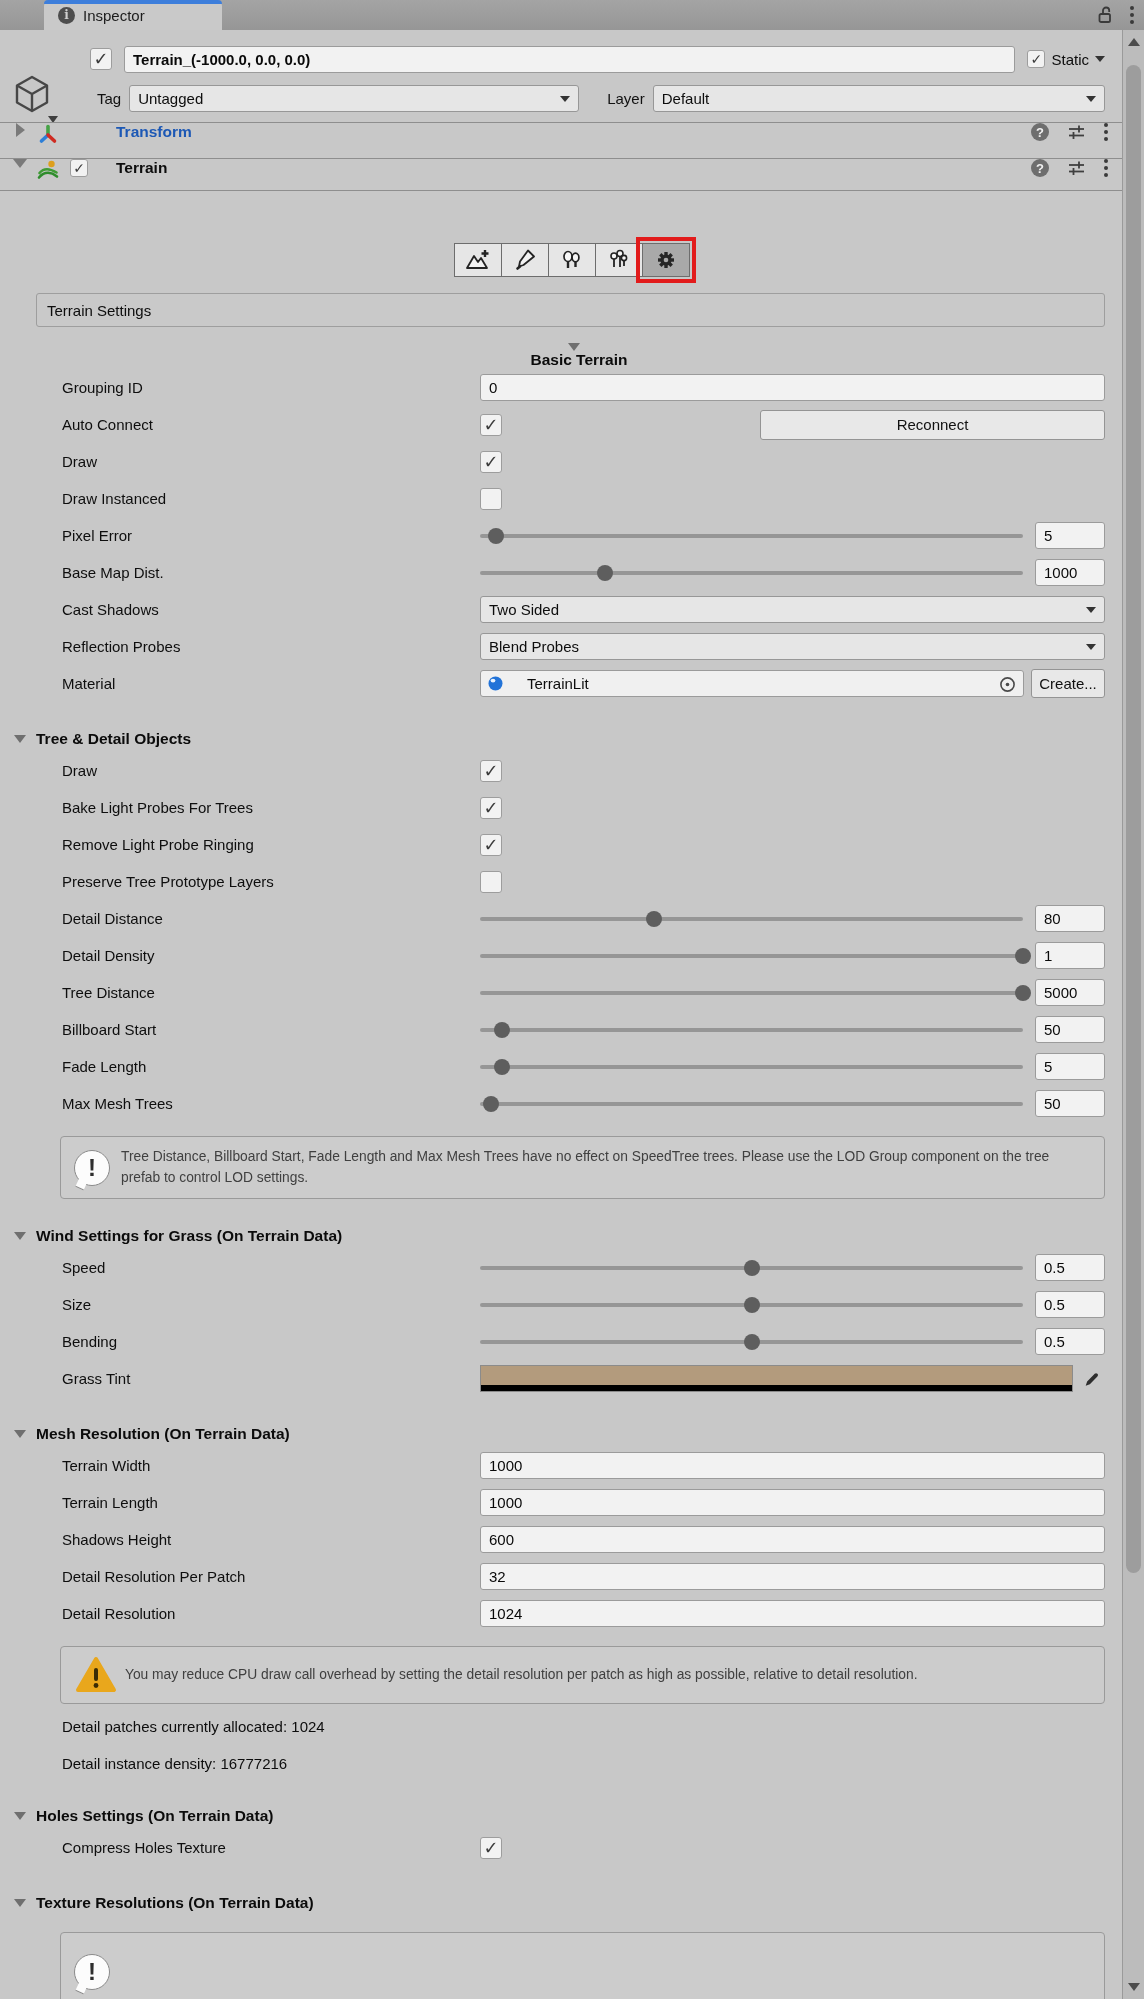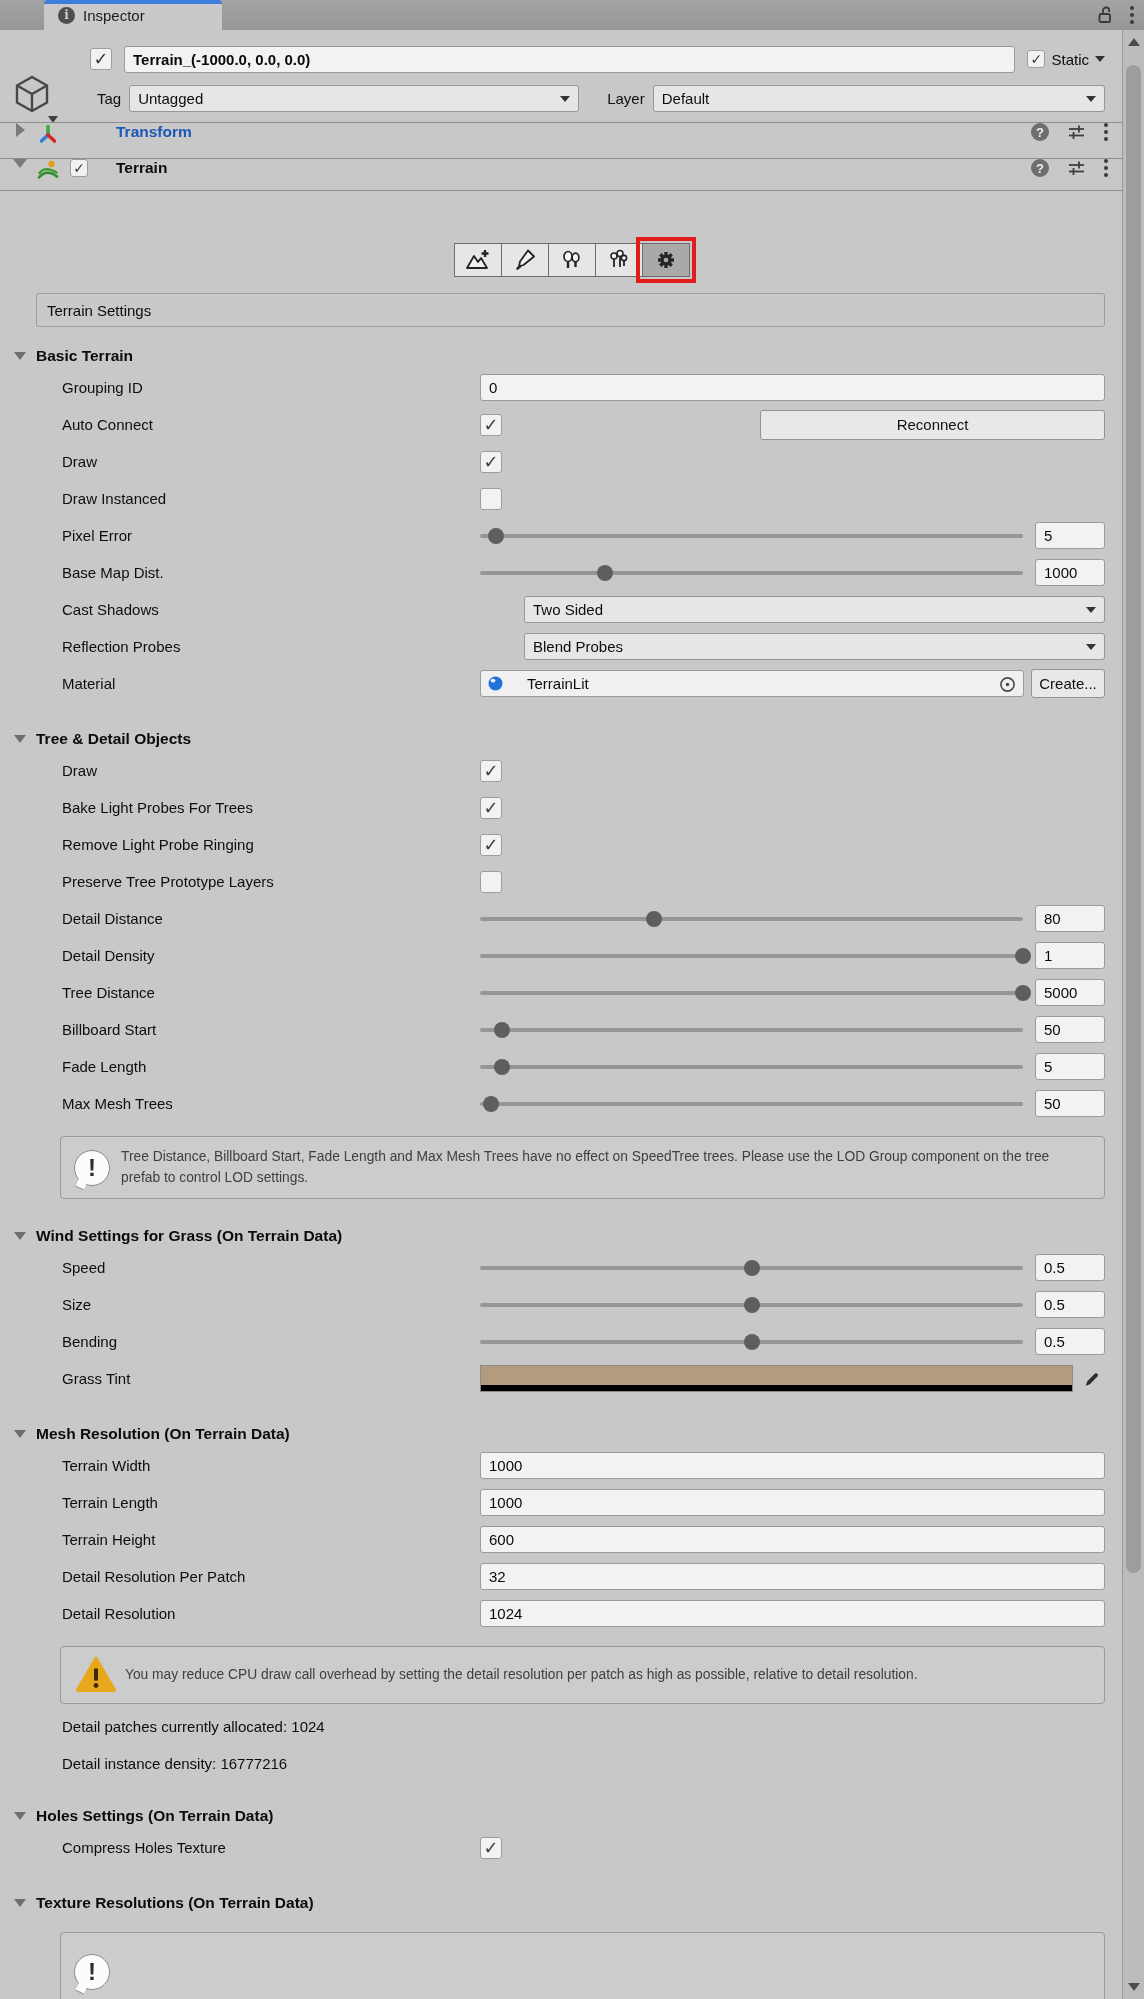--- a/index.html
+++ b/index.html
@@ -34,21 +34,21 @@
   .grow { flex:1; min-width:0; }
   .cb { width:22px; height:22px; background:#f2f2f2; border:1px solid #9d9d9d; border-radius:3px;
         display:flex; align-items:center; justify-content:center; color:#3c3c3c; font-size:18px; font-weight:bold; flex:0 0 auto; }
   .cb.on::before { content:"✓"; }
   .cb.small { width:18px; height:18px; font-size:14px; }
   .static-group { display:flex; align-items:center; gap:6px; }
   .static-label { font-size:15px; }
   .dd-caret { width:0; height:0; border-left:5px solid transparent; border-right:5px solid transparent; border-top:6px solid #333; }
   .go-label { font-size:15px; color:#111; }
   .dropdown { position:relative; height:27px; background:#e6e6e6; border:1px solid #979797; border-radius:3px;
-              display:flex; align-items:center; padding:0 26px 0 8px; font-size:15px;margin-left:44px; }
+              display:flex; align-items:center; padding:0 26px 0 8px; font-size:15px; }
   .dropdown .dd-caret { position:absolute; right:8px; top:10px; }
   .dd-tag { width:450px; margin-left:8px; }
   .lbl-layer { margin-left:28px; }
   .dd-layer { flex:1; margin-left:8px; }
 
   
   .comp-header { position:relative; display:flex; align-items:flex-start; height:36px; padding-left:12px;
                  border-top:1px solid #8e8e8e; }
   .comp-header.terrain { height:33px; border-bottom:1px solid #8e8e8e; }
   .fold { width:16px; display:flex; justify-content:center; }
@@ -65,21 +65,21 @@
 
   
   .toolbar { display:flex; justify-content:center; margin-top:52px; }
   .tool { width:48px; height:34px; background:#e6e6e6; border:1px solid #6d6d6d; margin-left:-1px;
           display:flex; align-items:center; justify-content:center; }
   .tool.selected { background:#a9a9a9; }
   .tool.red-ring { outline:4px solid var(--tool_highlight_red); outline-offset:2px; }
   .settings-box { margin:16px 39px 0 36px; height:34px; border:1px solid #9e9e9e; border-radius:3px;
                   display:flex; align-items:center; padding:0 10px; font-size:15px; background:#c9c9c9; }
   .section-header { display:flex; align-items:center; margin-top:24px; height:26px; padding-left:14px; }
-  .section-header.first { margin-top:16px; }
+  .section-header.first { margin-top:16px;flex-direction:column; }
   .sec-arrow { width:0; height:0; border-left:6px solid transparent; border-right:6px solid transparent;
                border-top:8px solid #6f6f6f; margin-right:10px; }
   .section-title { font-size:15.5px; font-weight:bold; color:#0b0b0b; }
   .row { display:flex; align-items:center; height:37px; padding-left:62px; padding-right:39px; }
   .row .label { flex:0 0 418px; font-size:15px; color:#0e0e0e; }
   .btn { background:#e8e8e8; border:1px solid #949494; border-radius:3px; font-size:15px; color:#111;
          display:flex; align-items:center; justify-content:center; }
   .btn-reconnect { width:345px; height:30px; margin-left:auto; }
   .btn-create { width:74px; height:29px; margin-left:7px; flex:0 0 auto; }
   .slider { position:relative; flex:1; height:27px; margin-right:12px; }
@@ -478,21 +478,21 @@
 
   <div class="row">
     <div class="label">Terrain Width</div>
     <input class="tf grow" value="1000" style="">
   </div>
   <div class="row">
     <div class="label">Terrain Length</div>
     <input class="tf grow" value="1000" style="">
   </div>
   <div class="row">
-    <div class="label">Terrain Height</div>
+    <div class="label">Shadows Height</div>
     <input class="tf grow" value="600" style="">
   </div>
   <div class="row">
     <div class="label">Detail Resolution Per Patch</div>
     <input class="tf grow" value="32" style="">
   </div>
   <div class="row">
     <div class="label">Detail Resolution</div>
     <input class="tf grow" value="1024" style="">
   </div>

